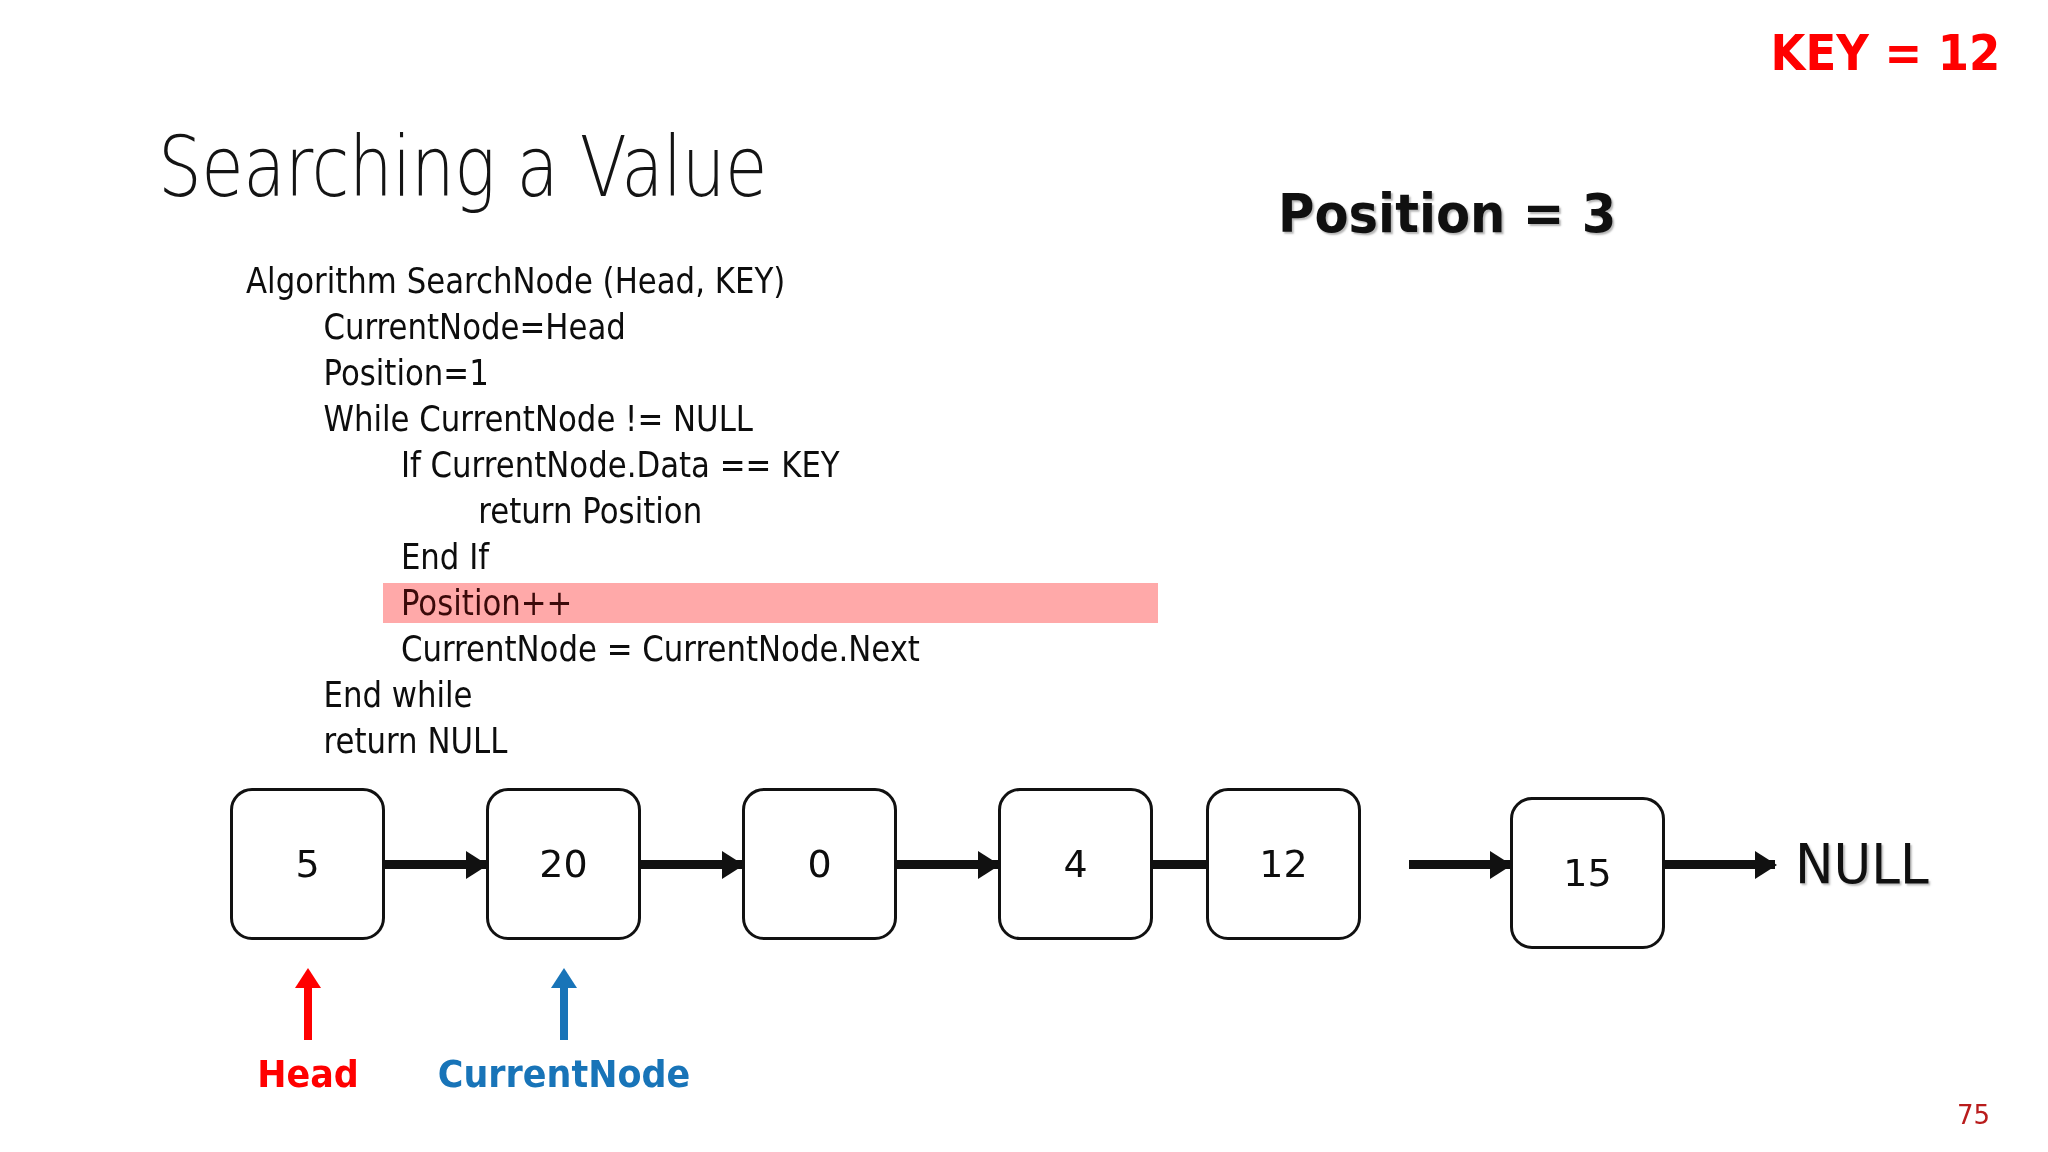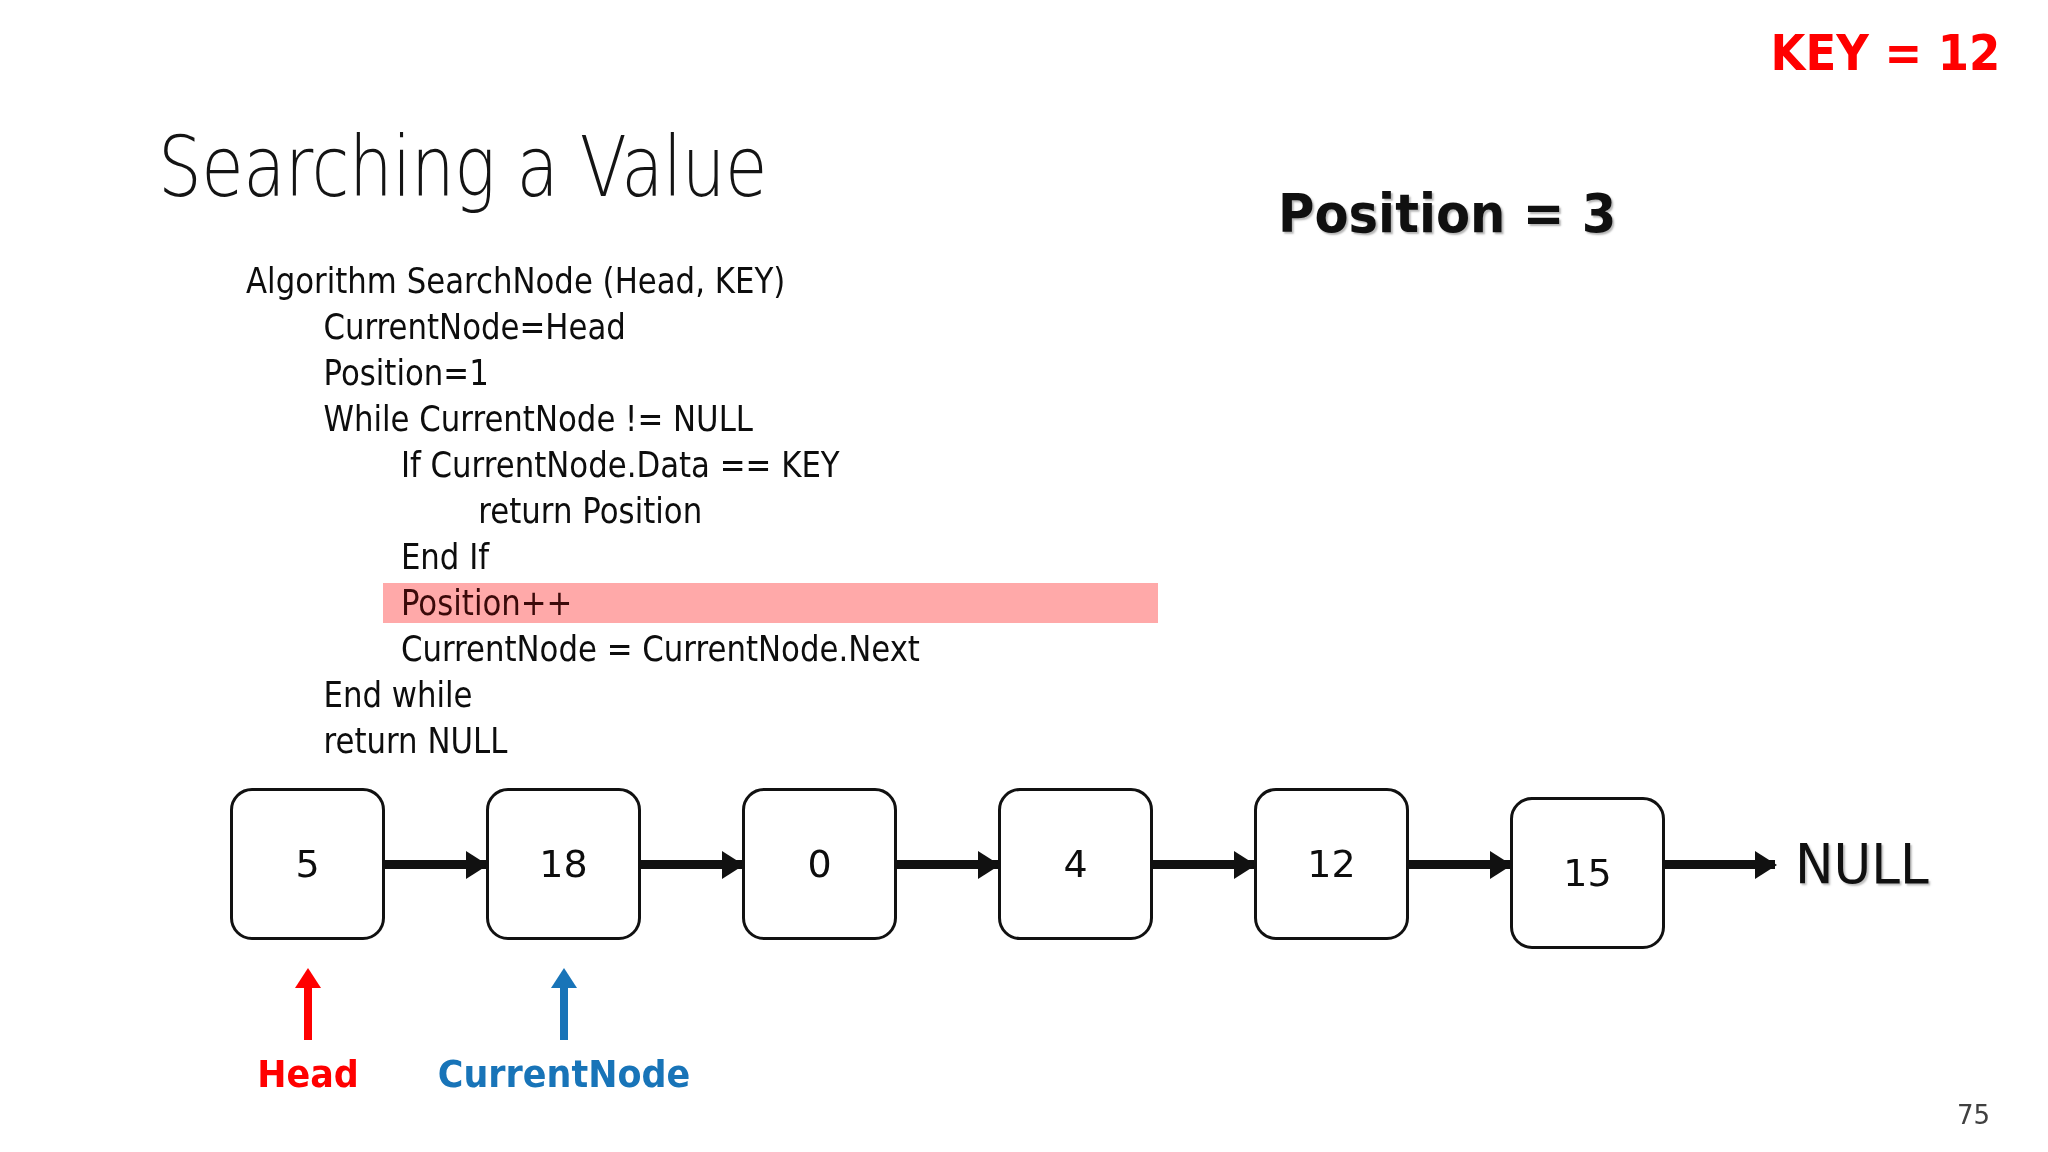--- a/index.html
+++ b/index.html
@@ -182,21 +182,21 @@
     transform-origin: center top;
   }
 
   
   #page-number {
     position: absolute;
     right: 58px;
     bottom: 22px;
     font-family: "DejaVu Sans", sans-serif;
     font-size: 26px;
-    color: #404040;
+    color: #b91c1c;
     margin-top: 32px;
   }
 </style>
 </head>
 <body>
 
 <div id="slide">
 
   <div id="slide-title">Searching a Value</div>
 
@@ -219,32 +219,32 @@
       <div class="code-line" style="padding-left: 88px;">End while</div>
       <div class="code-line" style="padding-left: 88px;">return NULL</div>
     </div>
 
   <div id="list-layer">
       <div class="node" style="left: 230px; top: 788px;">
         <div class="node-value">5</div>
       </div>
       <div class="link-arrow" style="left: 385px; width: 101px; top: 860px;"></div>
       <div class="node" style="left: 486px; top: 788px;">
-        <div class="node-value">18</div>
+        <div class="node-value">20</div>
       </div>
       <div class="link-arrow" style="left: 641px; width: 101px; top: 860px;"></div>
       <div class="node" style="left: 742px; top: 788px;">
         <div class="node-value">0</div>
       </div>
       <div class="link-arrow" style="left: 897px; width: 101px; top: 860px;"></div>
       <div class="node" style="left: 998px; top: 788px;">
         <div class="node-value">4</div>
       </div>
       <div class="link-arrow" style="left: 1153px; width: 101px; top: 860px;"></div>
-      <div class="node" style="left: 1254px; top: 788px;">
+      <div class="node" style="left: 1206px; top: 788px;">
         <div class="node-value">12</div>
       </div>
       <div class="link-arrow" style="left: 1409px; width: 101px; top: 860px;"></div>
       <div class="node" style="left: 1510px; top: 788px; margin-top: 9px;">
         <div class="node-value">15</div>
       </div>
       <div class="link-arrow" style="left: 1665px; width: 110px; top: 860px;"></div>
     </div>
 
   <div id="null-label">NULL</div>

